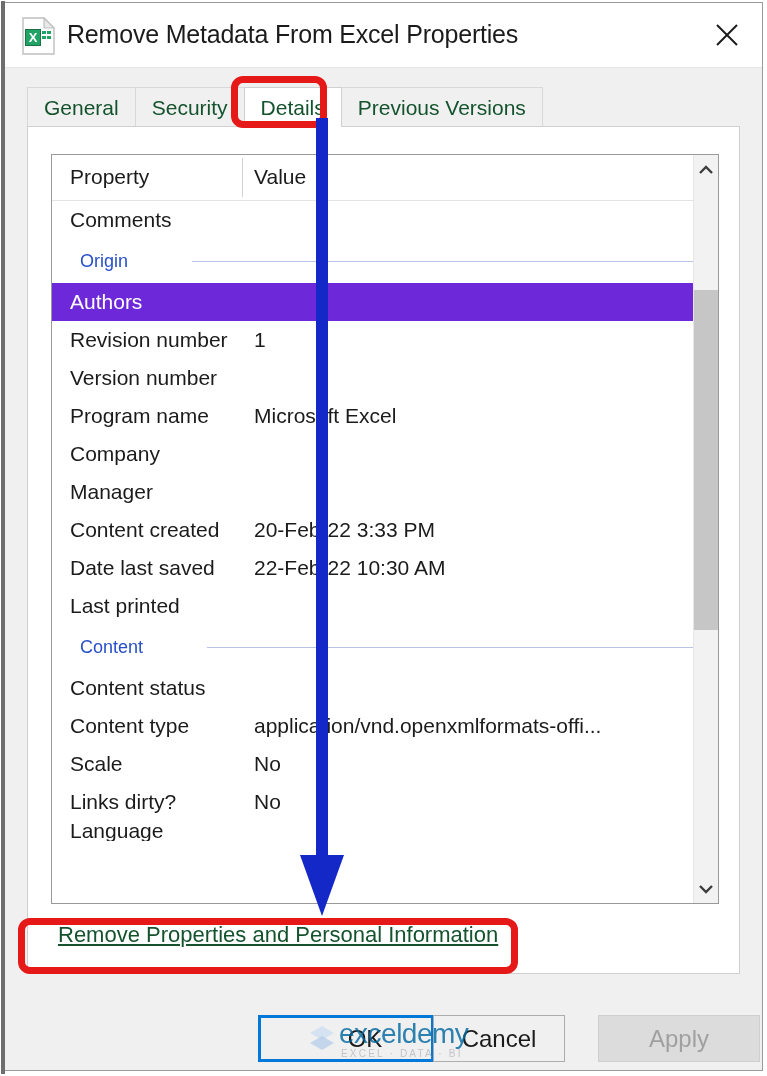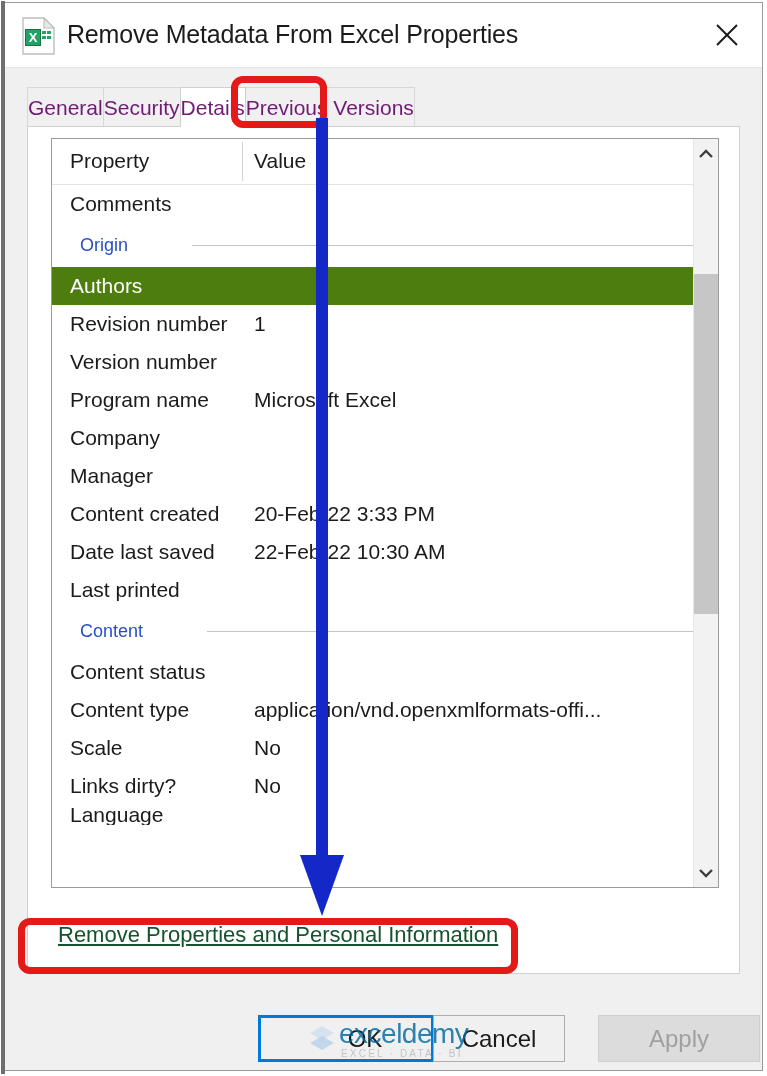--- a/index.html
+++ b/index.html
@@ -87,23 +87,23 @@
     top: 84px;
     height: 40px;
     display: flex;
     align-items: stretch;
   }
   .tab {
     position: relative;
     display: flex;
     align-items: center;
     justify-content: center;
-    padding: 0 0;
+    padding: 0 16px;
     font-size: 21px;
-    color: #701a75;
+    color: #14532d;
     background: #f0f0f0;
     border: 1px solid #d8d8d8;
     border-bottom: none;
     margin-right: -1px;
     box-sizing: border-box;
     white-space: nowrap;
   }
   .tab.active {
     background: #ffffff;
     border-color: #d0d0d0;
@@ -119,21 +119,21 @@
     height: 848px;
     box-sizing: border-box;
     background: #ffffff;
     border: 1px solid #d0d0d0;
   }
 
   
   .listbox {
     position: absolute;
     left: 23px;
-    top: 11px;
+    top: 27px;
     width: 668px;
     height: 750px;
     box-sizing: border-box;
     border: 1px solid #9a9a9a;
     background: #ffffff;
     overflow: hidden;
   }
   .list-head {
     position: relative;
     height: 45px;
@@ -173,21 +173,21 @@
     position: absolute;
     left: 18px;
     top: 0;
   }
   .row .pval {
     position: absolute;
     left: 202px;
     top: 0;
   }
   .row.selected {
-    background: #4d7c0f;
+    background: #6d28d9;
     padding-left: 39px;
   }
   .row.selected .pname,
   .row.selected .pval { color: #ffffff; }
 
   .row.group {
     height: 44px;
     line-height: 44px;
   }
   .row.group .gname {

